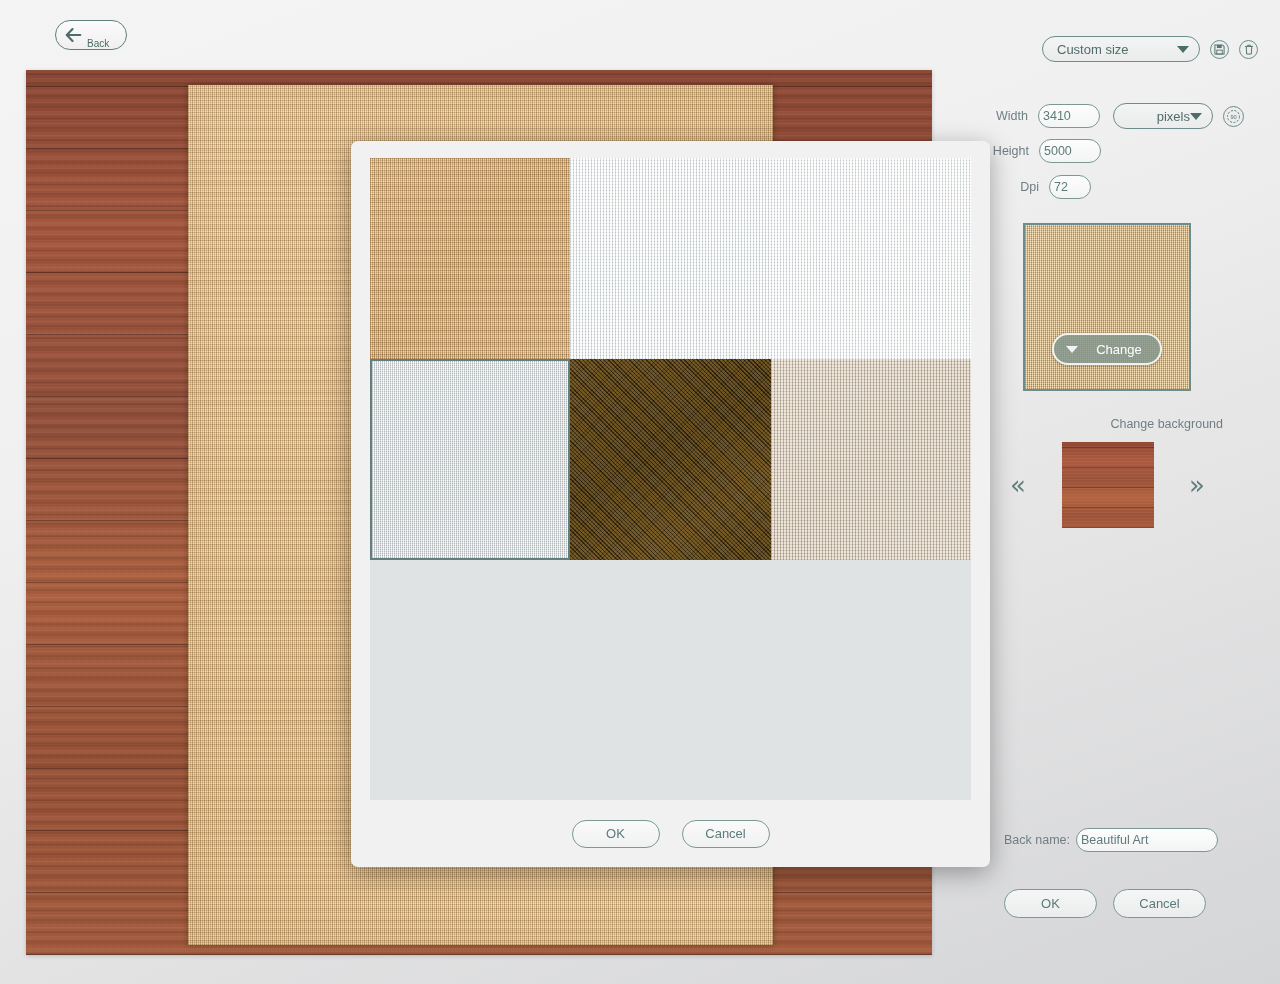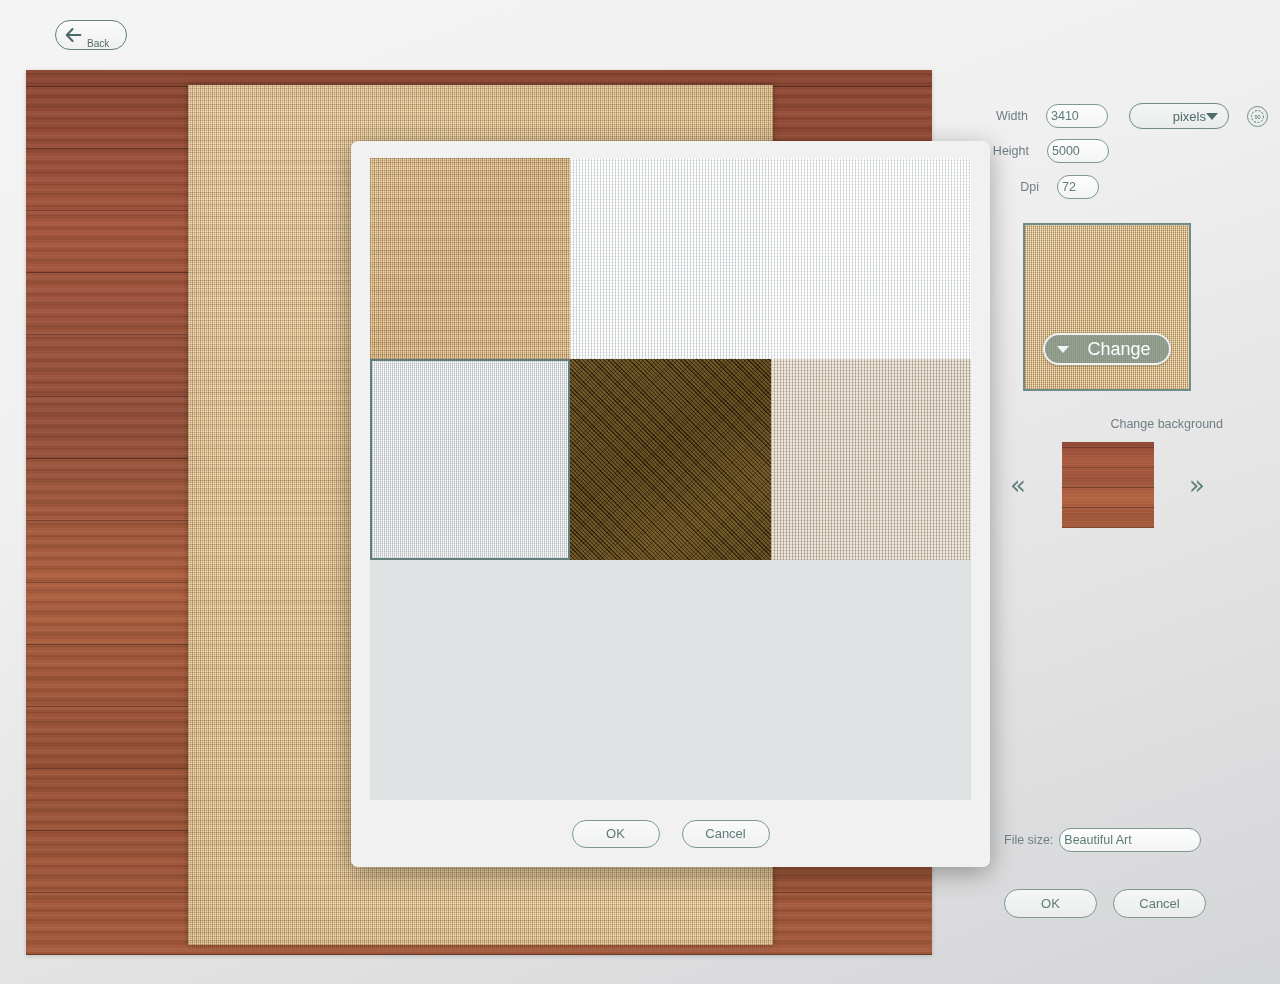--- a/index.html
+++ b/index.html
@@ -88,21 +88,21 @@
     width: 19px; height: 19px; border-radius: 50%;
     border: 1.2px solid #6e8c89; background: #eceded;
     display: flex; align-items: center; justify-content: center;
     color: #577572; font-size: 10px; cursor: pointer;
   }
 
   #sizes-row { position: absolute; left: 52px; top: 36px; display: flex;
                align-items: center; gap: 10px; }
   #custom-size { width: 158px; }
 
-  .dim-row { position: absolute; display: flex; align-items: center; gap: 18px; }
+  .dim-row { position: absolute; display: flex; align-items: center; gap: 10px; }
   #row-width  { left: 0px;  top: 103px; }
   #row-height { left: 1px;  top: 139px; }
   #row-dpi    { left: 0px;  top: 175px; margin-left: 11px; }
   .dim-row .lbl-r { width: 38px; }
   #w-field, #h-field { width: 62px; }
   #dpi-field { width: 42px; }
   #unit-select { width: 100px; margin-left: 3px; justify-content: flex-end; }
 
   
   #preview {
@@ -112,21 +112,21 @@
     background-image:
       repeating-linear-gradient(90deg, rgba(120,85,40,.32) 0 1px, rgba(255,240,205,.42) 1px 2px),
       repeating-linear-gradient(0deg, rgba(110,78,36,.30) 0 1px, rgba(255,243,210,.40) 1px 2px),
       linear-gradient(120deg, #e9cda4 0%, #ddbd8d 50%, #e7c99b 100%);
     display: flex; align-items: flex-end; justify-content: center;
   }
   #change-btn {
     margin-bottom: 24px; height: 32px; padding: 0 18px 0 12px;
     border: 2px solid #f0f2f1; border-radius: 16px;
     background: rgba(130,150,142,.82);
-    color: #ffffff; font-size: 18px;
+    color: #ffffff; font-size: 13px;
     display: flex; align-items: center; gap: 18px; cursor: pointer;
     box-shadow: 0 1px 3px rgba(0,0,0,.25);
   }
   #change-btn .caret-w {
     width: 0; height: 0; border-left: 6px solid transparent;
     border-right: 6px solid transparent; border-top: 7px solid #f2f4f3;
   }
 
   #bg-label { position: absolute; left: 0; top: 417px; width: 233px;
               text-align: right; color: #6e7f84; font-size: 12.5px; }
@@ -252,20 +252,39 @@
     <svg width="17" height="14" viewBox="0 0 17 14" aria-hidden="true">
       <path d="M7.5 1 L1.8 7 L7.5 13" fill="none" stroke="#4d6b68" stroke-width="2.1" stroke-linecap="round" stroke-linejoin="round"></path>
       <path d="M2.2 7 H15.3" fill="none" stroke="#4d6b68" stroke-width="2.1" stroke-linecap="round"></path>
     </svg>
   </span>
   <span class="lbl">Back</span>
 </div>
 
 <div id="panel">
 
+  <div id="sizes-row">
+    <div class="pill select-pill" id="custom-size">
+      <span>Custom size</span>
+      <span class="caret"></span>
+    </div>
+    <div class="icon-circle">
+      <svg width="11" height="11" viewBox="0 0 12 12" aria-hidden="true">
+        <path d="M1 1h8.2L11 2.8V11H1z" fill="none" stroke="#577572" stroke-width="1.1"></path>
+        <rect x="3.2" y="1" width="5.2" height="3.4" fill="#577572"></rect>
+        <rect x="3" y="6.7" width="6" height="4.3" fill="none" stroke="#577572" stroke-width="1"></rect>
+      </svg>
+    </div>
+    <div class="icon-circle">
+      <svg width="10" height="11" viewBox="0 0 11 12" aria-hidden="true">
+        <path d="M1.3 2.6h8.4M4 2.6V1.3h3v1.3" fill="none" stroke="#577572" stroke-width="1.1"></path>
+        <path d="M2.4 2.6 L3 11h5l.6-8.4" fill="none" stroke="#577572" stroke-width="1.1"></path>
+      </svg>
+    </div>
+  </div>
 
   <div class="dim-row" id="row-width">
     <span class="lbl-r">Width</span>
     <div class="field" id="w-field">3410</div>
     <div class="pill select-pill" id="unit-select">
       <span>pixels</span>
       <span class="caret"></span>
     </div>
     <div class="icon-circle" style="width:21px;height:21px;">
       <svg width="15" height="15" viewBox="0 0 16 16" aria-hidden="true">
@@ -294,21 +313,21 @@
 
   <div id="bg-label">Change background</div>
 
   <div id="bg-picker">
     <span class="chev">«</span>
     <div id="bg-swatch"></div>
     <span class="chev">»</span>
   </div>
 
   <div id="filename-row">
-    <span class="lbl-r">File size:</span>
+    <span class="lbl-r">Back name:</span>
     <div class="field" id="file-field">Beautiful Art</div>
   </div>
 
   <div id="panel-actions">
     <div class="btn-pill">OK</div>
     <div class="btn-pill">Cancel</div>
   </div>
 </div>
 
 <div id="modal">

